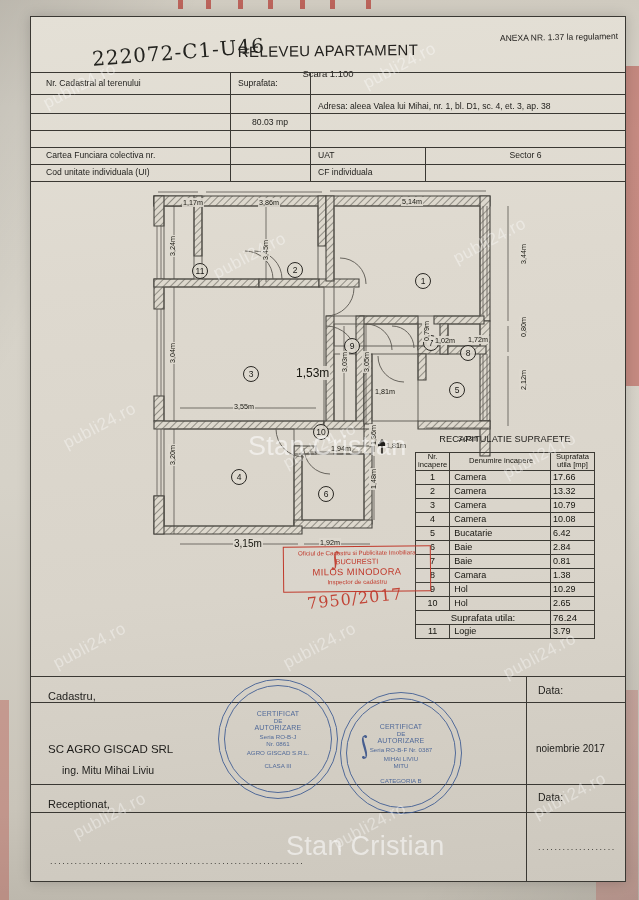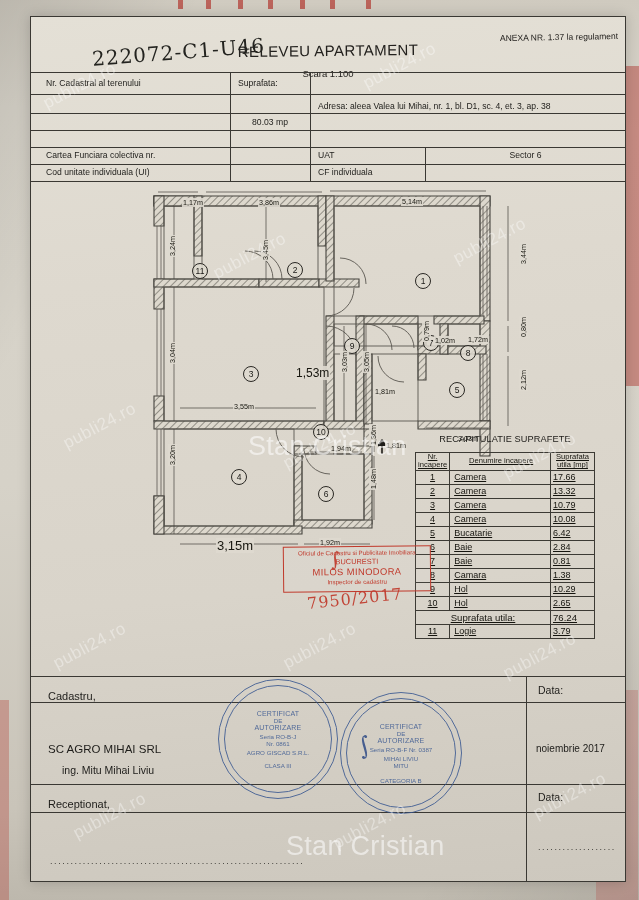--- a/index.html
+++ b/index.html
@@ -60,21 +60,21 @@
   }
 
   .cellt { position:absolute; font-size:8.6px; color:#1e1d1a; white-space:nowrap; }
 
   
   #plan { position:absolute; left:0; top:0; width:596px; height:866px; pointer-events:none; }
 
   
   #recap { position:absolute; left:385px; top:418px; width:180px; }
   #recap .cap { text-align:center; font-size:9.2px; color:#1d1c19; margin-bottom:8px; letter-spacing:.1px;}
-  #recap table { border-collapse:collapse; width:100%; font-size:9px; color:#16150f;text-decoration:underline; }
+  #recap table { border-collapse:collapse; width:100%; font-size:9px; color:#16150f; }
   #recap td, #recap th {
     border:1px solid #3c3a34; padding:0 2px; height:13.2px; line-height:13px;
     font-weight:normal;
   }
   #recap th { font-size:7.6px; line-height:8.4px; text-align:center; }
   .cnum { width:34px; text-align:center; }
   .cnam { text-align:left; padding-left:4px !important; }
   .carea{ width:44px; text-align:left; }
   .totrow td { font-size:9.6px; }
   .totlbl { text-align:center; }
@@ -346,21 +346,21 @@
         <div style="position: absolute; left: 404px; top: 320px; font-size: 7.2px; color: rgb(23, 22, 15); white-space: nowrap; transform-origin: left top; background: rgba(222, 217, 207, 0.9); padding: 0px 1px;">1,02m</div>
         <div style="position: absolute; left: 392px; top: 326px; font-size: 7.2px; color: rgb(23, 22, 15); white-space: nowrap; transform-origin: left top; transform: rotate(-90deg); background: rgba(222, 217, 207, 0.9); padding: 0px 1px;">0,79m</div>
         <div style="position: absolute; left: 437px; top: 319px; font-size: 7.2px; color: rgb(23, 22, 15); white-space: nowrap; transform-origin: left top; background: rgba(222, 217, 207, 0.9); padding: 0px 1px;">1,72m</div>
         <div style="position: absolute; left: 489px; top: 322px; font-size: 7.2px; color: rgb(23, 22, 15); white-space: nowrap; transform-origin: left top; transform: rotate(-90deg); background: rgba(222, 217, 207, 0.9); padding: 0px 1px;">0,80m</div>
         <div style="position: absolute; left: 489px; top: 375px; font-size: 7.2px; color: rgb(23, 22, 15); white-space: nowrap; transform-origin: left top; transform: rotate(-90deg); background: rgba(222, 217, 207, 0.9); padding: 0px 1px;">2,12m</div>
         <div style="position: absolute; left: 427px; top: 418px; font-size: 7.2px; color: rgb(23, 22, 15); white-space: nowrap; transform-origin: left top; background: rgba(222, 217, 207, 0.9); padding: 0px 1px;">3,03m</div>
         <div style="position: absolute; left: 300px; top: 428px; font-size: 7.2px; color: rgb(23, 22, 15); white-space: nowrap; transform-origin: left top; background: rgba(222, 217, 207, 0.9); padding: 0px 1px;">1,94m</div>
         <div style="position: absolute; left: 355px; top: 425px; font-size: 7.2px; color: rgb(23, 22, 15); white-space: nowrap; transform-origin: left top; background: rgba(222, 217, 207, 0.9); padding: 0px 1px;">1,81m</div>
         <div style="position: absolute; left: 339px; top: 430px; font-size: 7.2px; color: rgb(23, 22, 15); white-space: nowrap; transform-origin: left top; transform: rotate(-90deg); background: rgba(222, 217, 207, 0.9); padding: 0px 1px;">1,36m</div>
         <div style="position: absolute; left: 339px; top: 474px; font-size: 7.2px; color: rgb(23, 22, 15); white-space: nowrap; transform-origin: left top; transform: rotate(-90deg); background: rgba(222, 217, 207, 0.9); padding: 0px 1px;">1,48m</div>
-        <div style="position: absolute; left: 186px; top: 522px; font-size: 13px; color: rgb(23, 22, 15); white-space: nowrap; transform-origin: left top; background: rgba(222, 217, 207, 0.9); padding: 0px 1px;">3,15m</div>
+        <div style="position: absolute; left: 203px; top: 522px; font-size: 10px; color: rgb(23, 22, 15); white-space: nowrap; transform-origin: left top; background: rgba(222, 217, 207, 0.9); padding: 0px 1px;">3,15m</div>
         <div style="position: absolute; left: 289px; top: 522px; font-size: 7.2px; color: rgb(23, 22, 15); white-space: nowrap; transform-origin: left top; background: rgba(222, 217, 207, 0.9); padding: 0px 1px;">1,92m</div>
       </div>
 
     <div id="recap">
       <div class="cap">RECAPITULATIE SUPRAFETE</div>
       <table>
         <thead>
           <tr>
             <th class="cnum">
               <div>Nr.</div>
@@ -448,21 +448,21 @@
     <div id="redsig">∫</div>
     <div id="rednum">7950/2017</div>
 
     <div class="ln h" style="left:0;top:660px;width:596px;"></div>
     <div class="ln h" style="left:0;top:686px;width:596px;"></div>
     <div class="ln h" style="left:0;top:768px;width:596px;"></div>
     <div class="ln h" style="left:0;top:796px;width:596px;"></div>
     <div class="ln v" style="left:496px;top:660px;height:206px;"></div>
 
     <div class="cellt" style="left:18px;top:674px;font-size:11px;">Cadastru,</div>
-    <div class="cellt" style="left:18px;top:727px;font-size:11.5px;">SC AGRO MIHAI SRL</div>
+    <div class="cellt" style="left:18px;top:727px;font-size:11.5px;">SC AGRO GISCAD SRL</div>
     <div class="cellt" style="left:32px;top:748px;font-size:10.5px;">ing. Mitu Mihai Liviu</div>
     <div class="cellt" style="left:18px;top:782px;font-size:11px;">Receptionat,</div>
     <div class="cellt" style="left:508px;top:668px;font-size:10.5px;">Data:</div>
     <div class="cellt" style="left:506px;top:727px;font-size:10px;">noiembrie 2017</div>
     <div class="cellt" style="left:508px;top:775px;font-size:10.5px;">Data:</div>
 
     <div class="dots" style="left:20px;top:840px;">..............................................................</div>
     <div class="dots" style="left:508px;top:826px;">...................</div>
 
     <div class="bstamp" style="left:188px;top:663px;width:120px;height:120px;">

